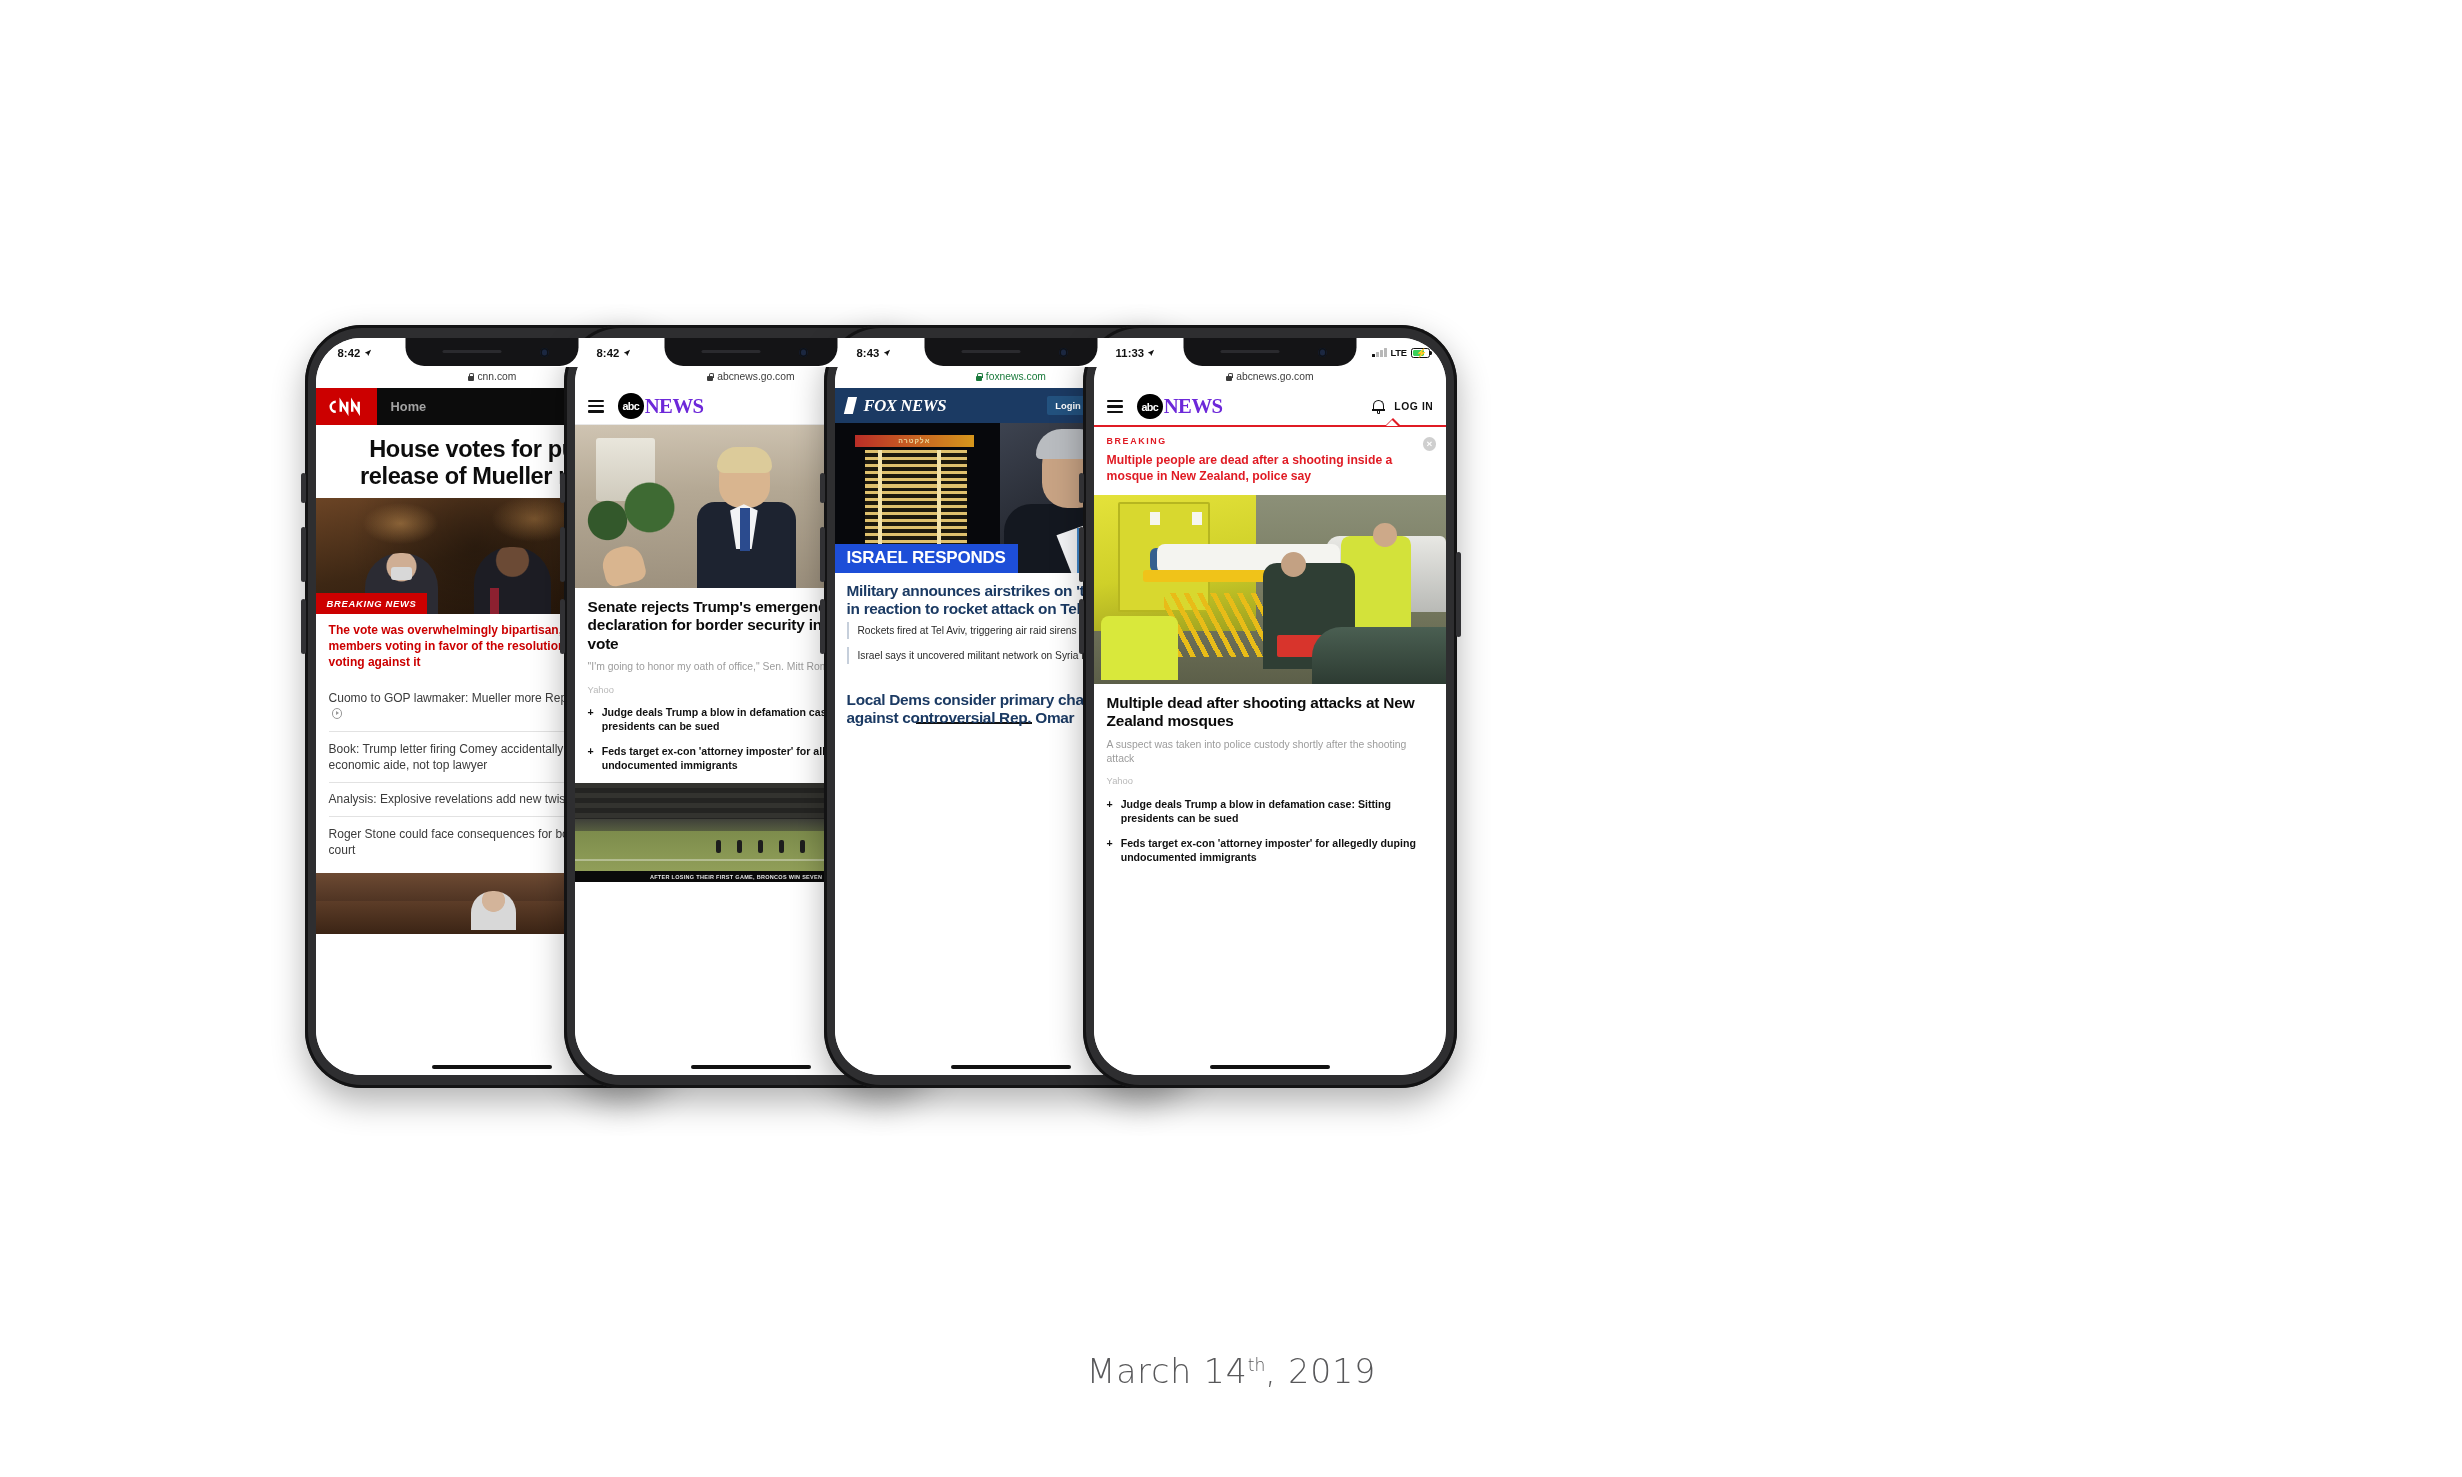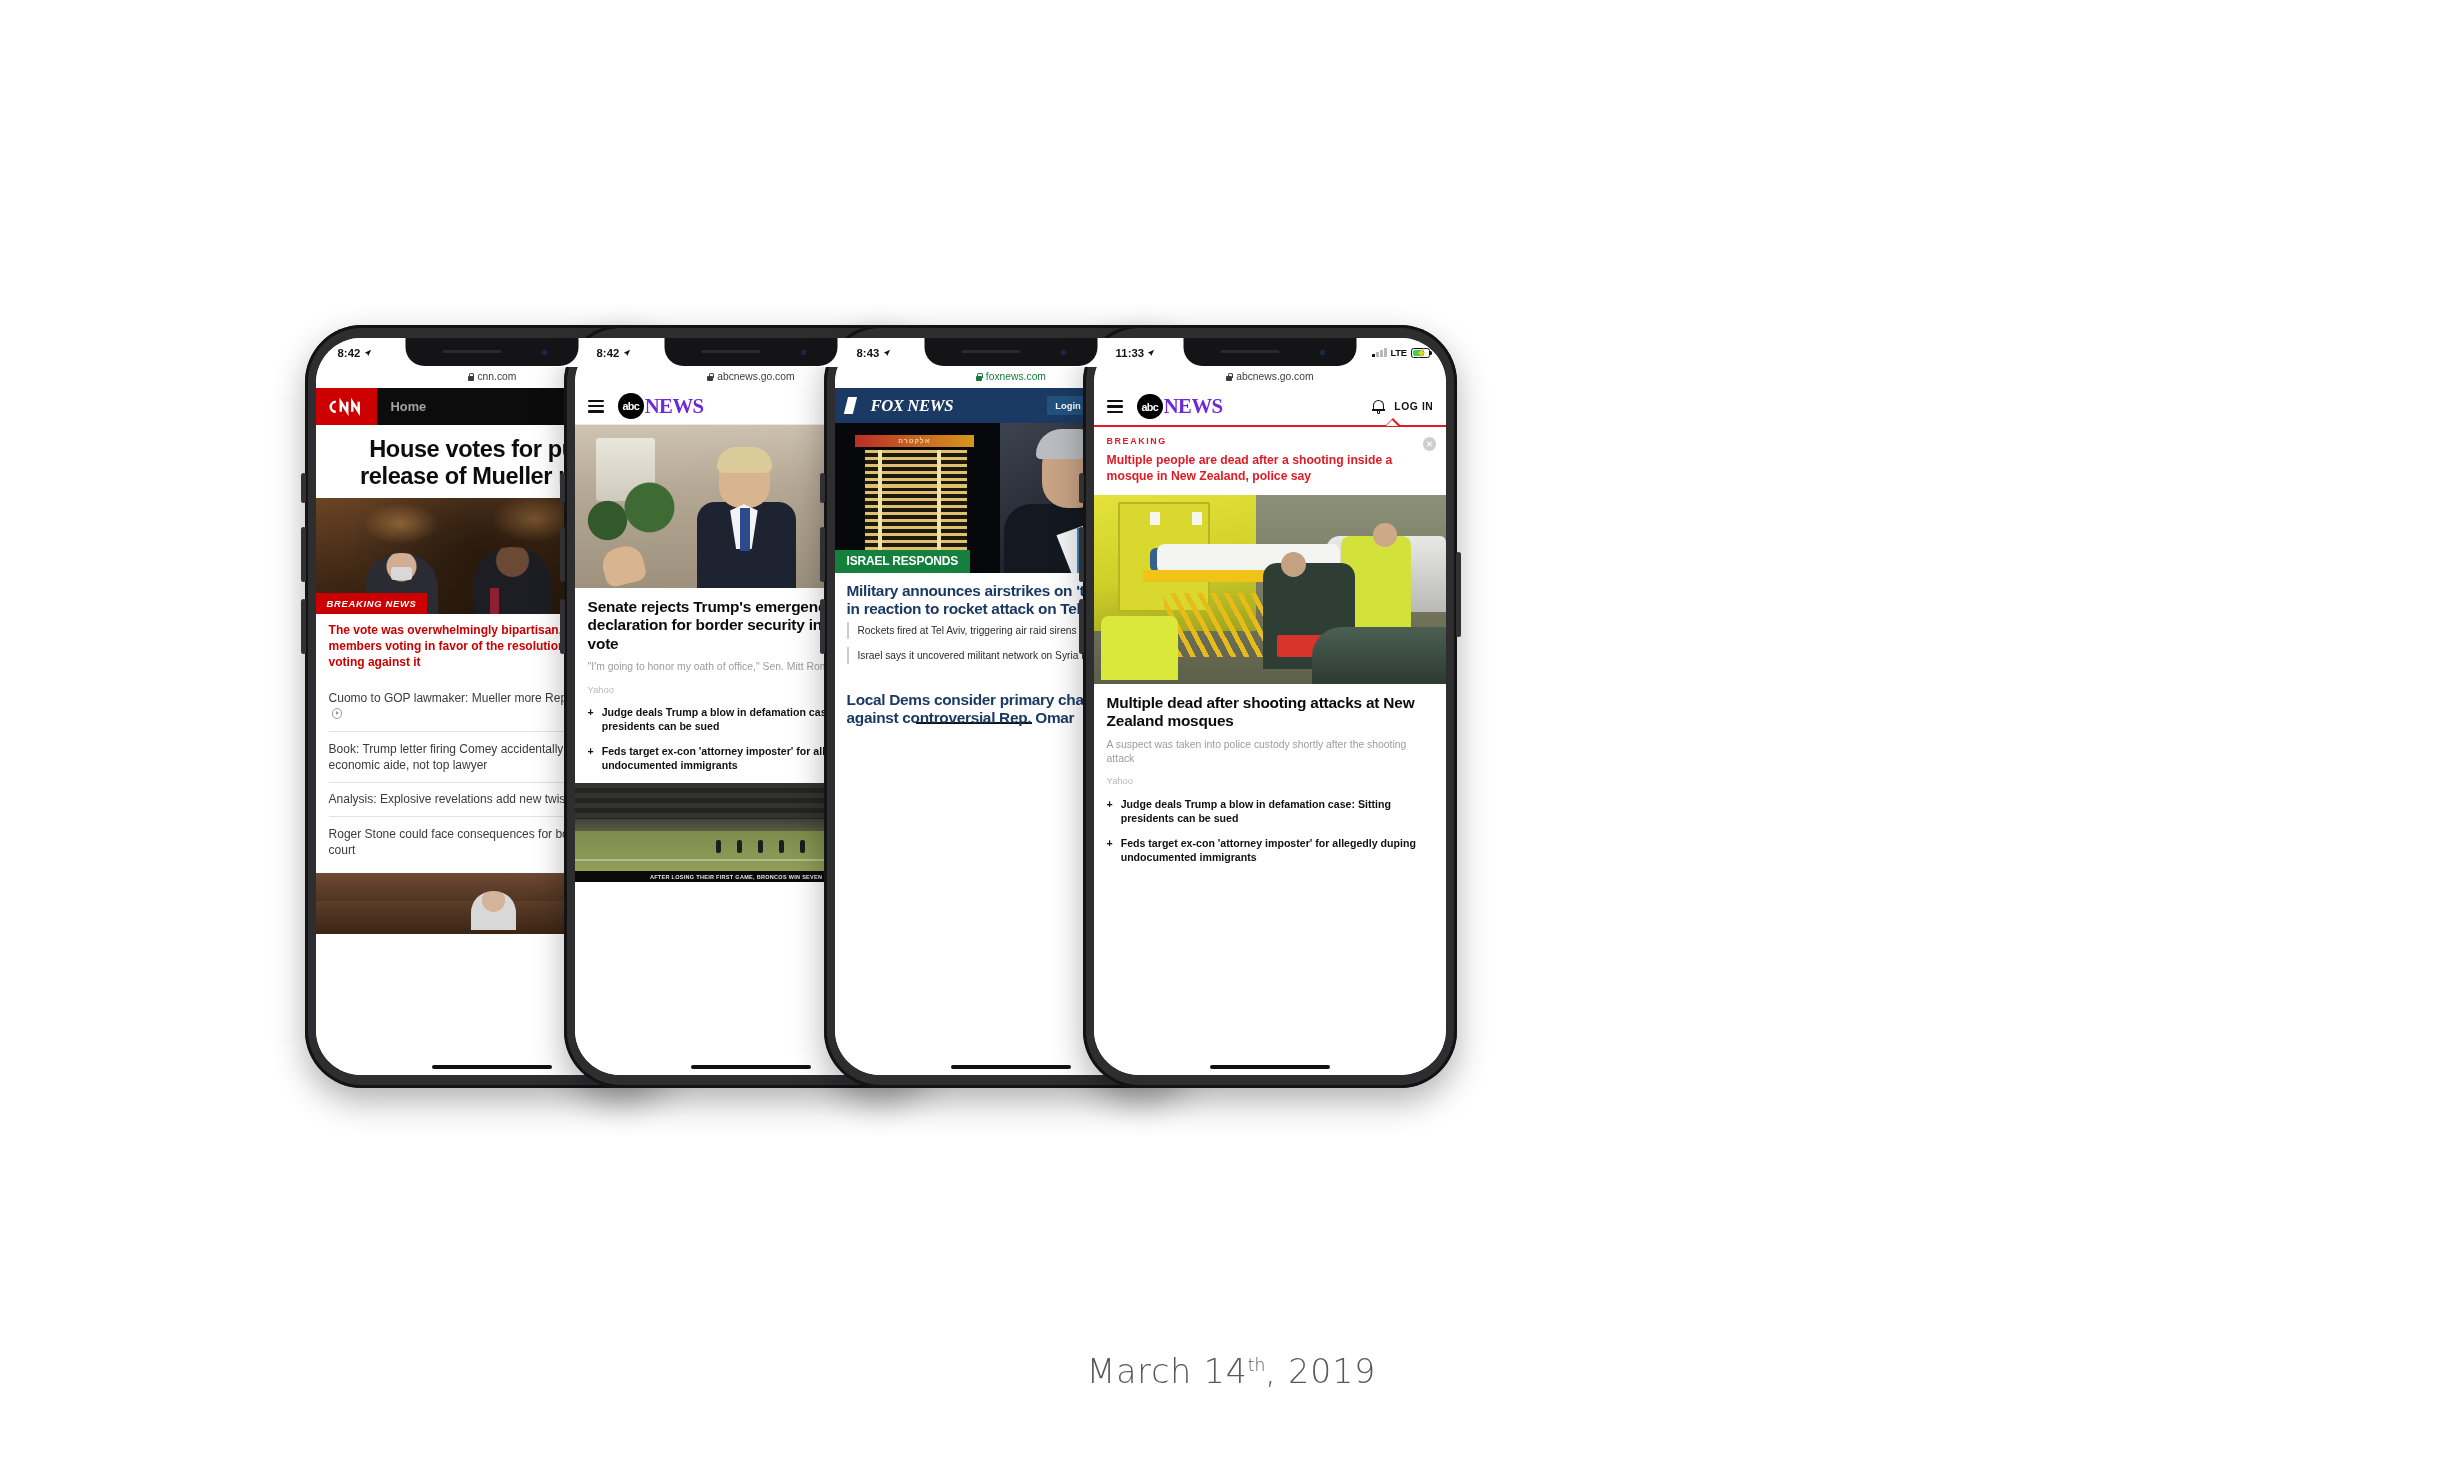--- a/index.html
+++ b/index.html
@@ -204,21 +204,21 @@
   .abc-vid .badge .c{width:10.8px;height:10.8px;border-radius:50%;background:#000;color:#fff;
     font-size:4.9px;display:flex;align-items:center;justify-content:center;font-weight:700;}
   .abc-vid .badge .t{font-size:5.9px;font-weight:700;color:#111;letter-spacing:0.2px;}
   .abc-vid .ticker{position:absolute;left:0;right:0;bottom:0;height:10.8px;background:#0a0a0a;
     color:#e6e6e6;font-size:5.5px;font-weight:700;display:flex;align-items:center;
     justify-content:center;letter-spacing:0.3px;}
 
   
   .fox-nav{ height:35px; background:#1b3a63; display:flex; align-items:center;
     padding:0 10.8px; gap:7.9px;}
-  .fox-logo{ display:flex; align-items:center; gap:16px; color:#fff;
+  .fox-logo{ display:flex; align-items:center; gap:9px; color:#fff;
     font-family:"Liberation Serif", serif; font-weight:700; font-size:16.7px;
     letter-spacing:-0.4px; font-style:italic;}
   .fox-slash{ display:inline-block; width:8.9px;height:16.7px;
     background:#fff; transform:skewX(-14deg); }
   .fox-right{ margin-left:auto; display:flex; align-items:center; gap:6.9px;}
   .fox-login{ background:#23527f; color:#fff; font-size:9.4px; font-weight:700;
     padding:3.9px 7.9px; border-radius:2px;}
   .fox-watch{ background:#d81e26; color:#fff; font-size:9.4px; font-weight:700;
     padding:3.9px 7.9px; border-radius:2px;}
   .fox-burger{ width:15.8px; display:flex;flex-direction:column;gap:3px;}
@@ -238,22 +238,22 @@
   .fox-hero .bibi-head{position:absolute;left:22%;top:8%;width:61px;height:73px;
     border-radius:29.6px 29.6px 25.6px 25.6px;background:#c8a384;}
   .fox-hero .bibi-hair{position:absolute;left:19%;top:4%;width:69px;height:29.6px;
     border-radius:33px 33px 5.9px 5.9px;background:#b9bcc0;}
   .fox-hero .bibi-suit{position:absolute;left:2%;bottom:0;width:96%;height:46%;
     background:#141820;border-radius:27.6px 27.6px 0 0;}
   .fox-hero .bibi-shirt{position:absolute;left:30%;bottom:0;width:40%;height:34%;
     background:#f3f4f6;clip-path:polygon(50% 0,100% 26%,80% 100%,20% 100%,0 26%);}
   .fox-hero .bibi-tie{position:absolute;left:41%;bottom:0;width:12.8px;height:30%;
     background:#3f86c9;}
-  .fox-kicker{ position:absolute; left:0; bottom:0; background:#15803d; color:#fff;
-    font-size:12px; font-weight:700; padding:3.9px 11.8px 4.9px; letter-spacing:-0.2px;}
+  .fox-kicker{ position:absolute; left:0; bottom:0; background:#1d4ed8; color:#fff;
+    font-size:17px; font-weight:700; padding:3.9px 11.8px 4.9px; letter-spacing:-0.2px;}
 
   .fox-block{ padding:8.9px 11.8px 9.9px; background:#fff;}
   .fox-head{ font-size:15.4px; font-weight:700; line-height:1.19; color:#1b3a63;
     letter-spacing:-0.3px;}
   .fox-subs{ margin-top:3px;}
   .fox-sub{ border-left:2px solid #c6cfdb; padding:2px 0 2px 8.9px; margin-bottom:7.9px;
     font-size:10.2px; line-height:1.32; color:#2a2a2a;}
 
   .fox-hero2{ position:relative; height:126px; overflow:hidden;
     background:linear-gradient(160deg,#4a5a74 0%,#2c3950 60%,#1c2636 100%);}

